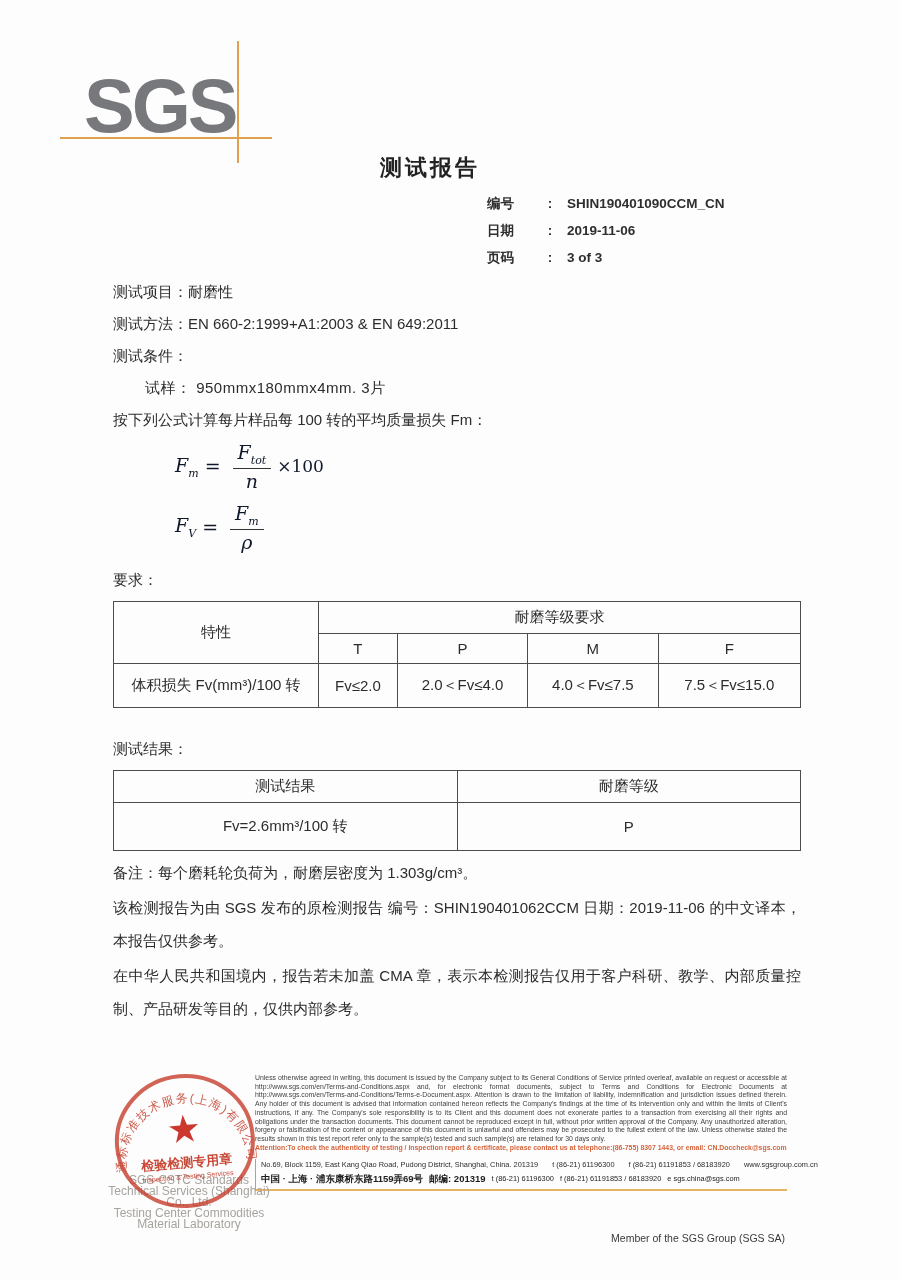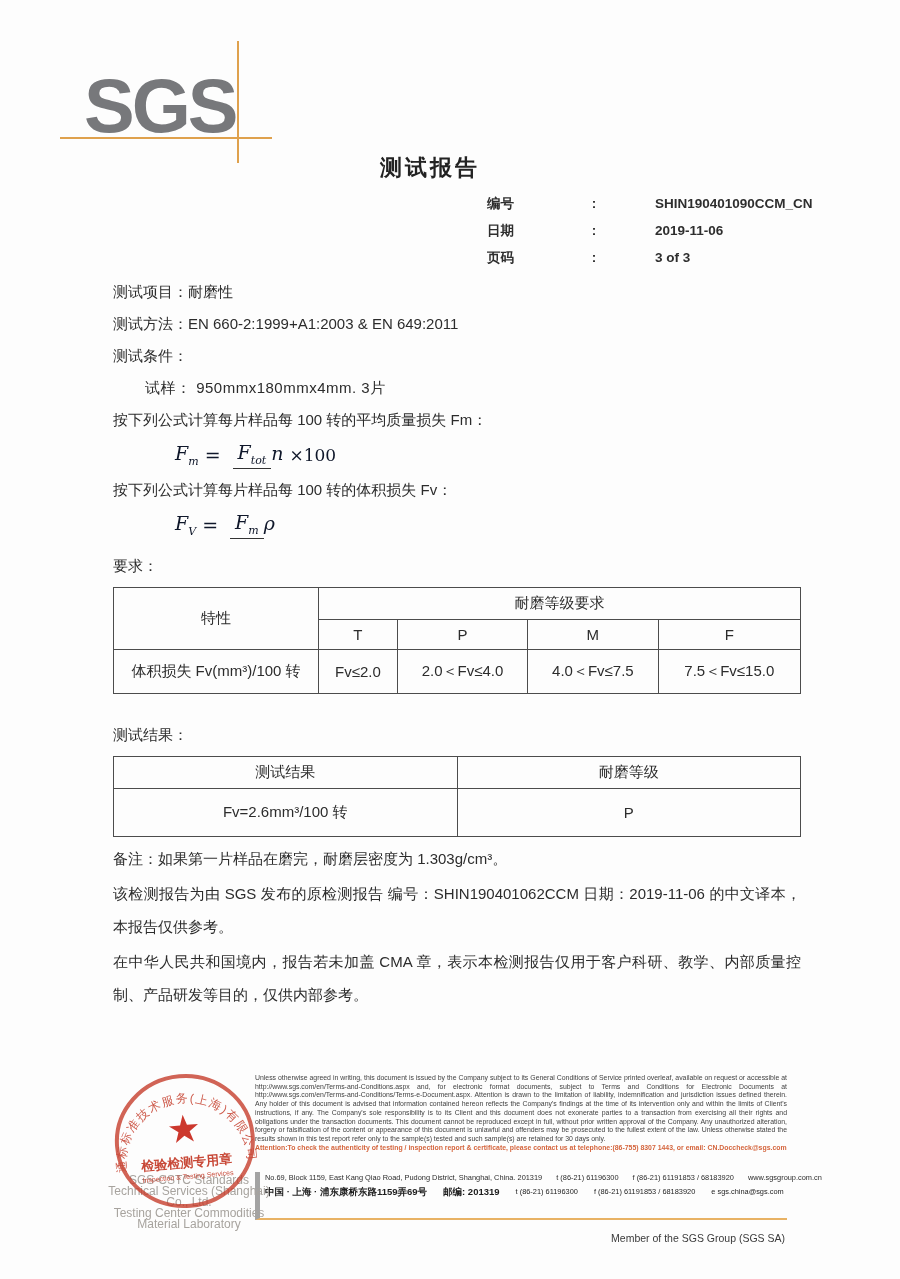--- a/index.html
+++ b/index.html
@@ -15,35 +15,35 @@
     font-size:76px; line-height:80px; color:#77787b; letter-spacing:-3px;
   }
   .logo-vline { position:absolute; left:153px; top:-25px; width:2px; height:122px; background:#dfa14d; }
   .logo-hline { position:absolute; left:-24px; top:71px; width:212px; height:2px; background:#dfa14d; }
   
   .report-title {
     position:absolute; left:0; right:40px; top:153px; text-align:center;
     font-size:22px; font-weight:bold; letter-spacing:3px; color:#222;
   }
   .header-info { position:absolute; left:487px; top:190px; font-size:13.5px; }
-  .header-row { display:flex; height:27px; align-items:center;gap:44px; }
+  .header-row { display:flex; height:27px; align-items:center; }
   .header-label { width:46px; font-weight:bold; }
   .header-colon { width:34px; text-align:center; font-weight:bold; }
   .header-value { font-weight:bold; }
   
   .main { position:absolute; left:113px; top:281px; width:688px; font-size:15px; color:#2c2c2c; }
   .line { line-height:22px; margin-bottom:10px; }
   .indent { padding-left:32px; letter-spacing:0.5px; }
   .para { line-height:33px; text-align:justify; margin-bottom:2px; }
   .formula {
     margin:10px 0 10px 62px; font-family:"DejaVu Serif", serif; font-style:italic;
     font-size:19px; display:flex; align-items:center; color:#0f172a;
   }
   .formula sub { font-size:11px; }
-  .frac { display:inline-flex; flex-direction:row; text-align:center; margin:0 6px; vertical-align:middle; }
+  .frac { display:inline-flex; flex-direction:column; text-align:center; margin:0 6px; vertical-align:middle; }
   .frac .num { border-bottom:1.5px solid #333; padding:0 5px 1px; }
   .frac .den { padding-top:1px; }
   .eq { margin:0 6px; font-style:normal; }
   .mult { font-style:normal; font-size:17px; }
   .section-label { line-height:22px; margin:16px 0 10px; }
   table { border-collapse:collapse; width:688px; font-size:15px; color:#2c2c2c; }
   td, th { border:1.6px solid #4c4c4c; text-align:center; font-weight:normal; padding:2px 4px; }
   .t1-r1 td { height:32px; }
   .t1-r2 td { height:30px; }
   .t1-r3 td { height:44px; }
@@ -53,24 +53,24 @@
   .end-line { text-align:center; margin:12px 0 2px; line-height:24px; }
   
   .footer { position:absolute; left:110px; top:1070px; width:680px; }
   .stamp-wrap { position:absolute; left:0; top:0; width:152px; height:150px; }
   .stamp-svg { transform:rotate(-5deg); opacity:0.92; position:relative; z-index:2; }
   .company-lines { position:absolute; left:-6px; top:105px; width:170px; text-align:center;
     font-size:12px; line-height:11px; color:#a7a39e; z-index:1; }
   .footer-right { position:absolute; left:145px; top:4px; width:532px; }
   .disclaimer { font-size:6.9px; line-height:8.7px; color:#3f3f3f; text-align:justify; }
   .attention { font-size:6.9px; line-height:8.7px; color:#d4643c; font-weight:bold; text-align:justify; }
-  .addr-block { margin-top:20px; border-left:5px solid #a3a3a3; padding-left:5px;
-    border-bottom:2px solid #e8b264; padding-bottom:18px; }
+  .addr-block { margin-top:7px; border-left:1px solid #a3a3a3; padding-left:5px;
+    border-bottom:2px solid #e8b264; padding-bottom:2px; }
   .addr-row-en { display:flex; gap:14px; font-size:7.4px; line-height:12px; color:#2c2c2c; white-space:nowrap; }
-  .addr-row-cn { display:flex; gap:16px; font-size:9.5px; line-height:16px; color:#1d1d1d; font-weight:bold; white-space:nowrap; }
+  .addr-row-cn { display:flex; gap:6px; font-size:9.5px; line-height:16px; color:#1d1d1d; font-weight:bold; white-space:nowrap; }
   .addr-row-cn .thin { font-weight:normal; font-size:7.4px; align-self:center; }
   .member-line { position:absolute; right:115px; top:1232px; font-size:10.5px; color:#3a3a3a; }
 </style>
 </head>
 <body>
 
 <div class="page">
 
   <div class="logo-block">
     <div class="logo-text">SGS</div>
@@ -108,21 +108,20 @@
     <div class="formula">
       <span><span>F</span><sub>m</sub></span>
       <span class="eq">=</span>
       <span class="frac">
         <span class="num"><span>F</span><sub>tot</sub></span>
         <span class="den">n</span>
       </span>
       <span class="mult">×100</span>
     </div>
 
-    <div class="line">按下列公式计算每片样品每 100 转的体积损失 Fv：</div>
     <div class="formula">
       <span><span>F</span><sub>V</sub></span>
       <span class="eq">=</span>
       <span class="frac">
         <span class="num"><span>F</span><sub>m</sub></span>
         <span class="den">ρ</span>
       </span>
     </div>
 
     <div class="section-label">要求：</div>
@@ -157,21 +156,21 @@
         <td style="width:50%">测试结果</td>
         <td>耐磨等级</td>
       </tr>
       <tr class="t2-data">
         <td>Fv=2.6mm³/100 转</td>
         <td>P</td>
       </tr>
     </tbody>
       </table>
 
-    <div class="note-line">备注：如果第一片样品在磨完，耐磨层密度为 1.303g/cm³。</div>
+    <div class="note-line">备注：每个磨耗轮负荷为，耐磨层密度为 1.303g/cm³。</div>
     <div class="para" style="margin-top:6px">该检测报告为由 SGS 发布的原检测报告 编号：SHIN190401062CCM 日期：2019-11-06 的中文译本，本报告仅供参考。</div>
     <div class="para">在中华人民共和国境内，报告若未加盖 CMA 章，表示本检测报告仅用于客户科研、教学、内部质量控制、产品研发等目的，仅供内部参考。</div>
   </div>
 
   <div class="footer">
 
     <div class="stamp-wrap">
       <div class="company-lines">
         <div>SGS-CSTC Standards Technical Services (Shanghai) Co., Ltd.</div>
         <div>Testing Center Commodities Material Laboratory</div>

